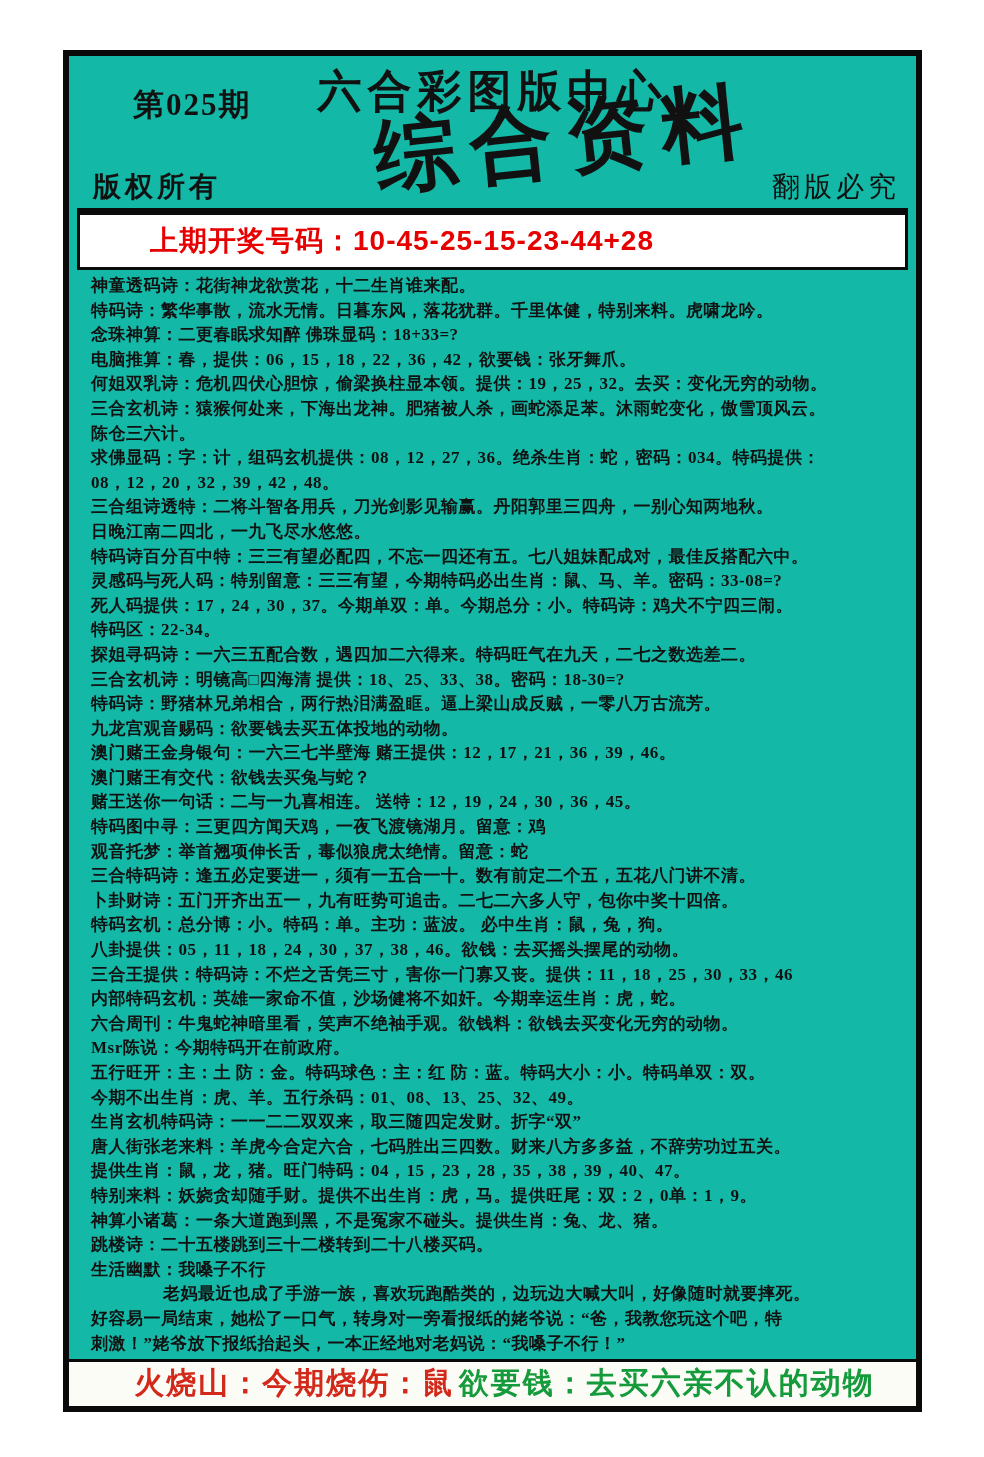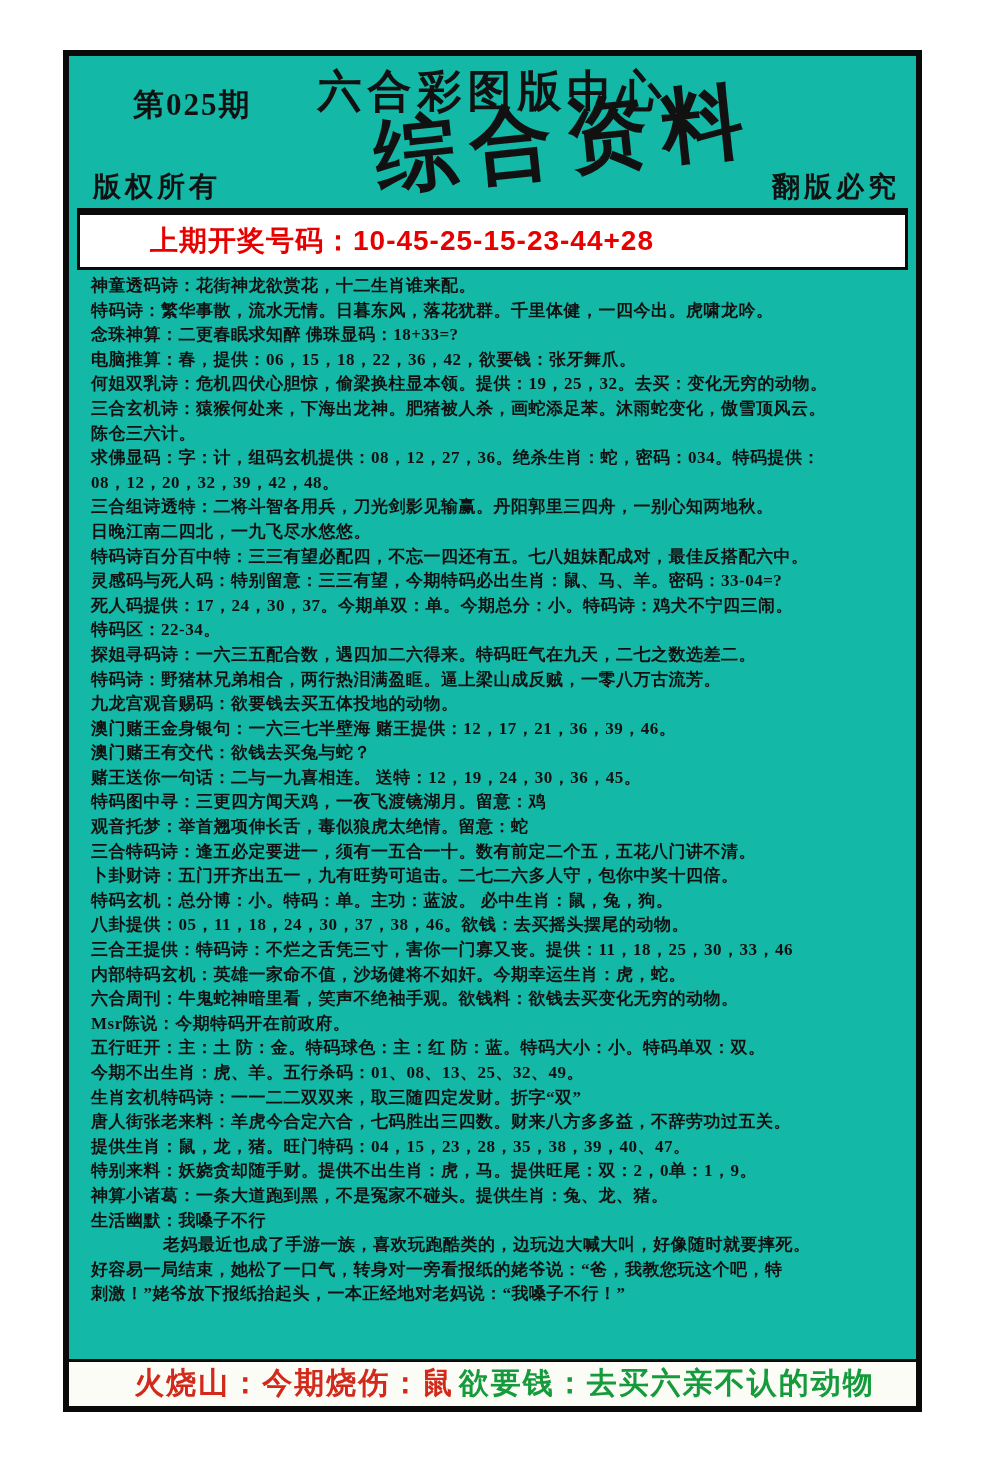--- a/index.html
+++ b/index.html
@@ -9,21 +9,21 @@
          border:6px solid #0a0a0a;background:#14b8a6;}
   
   .issue{position:absolute;left:64px;top:28px;font-size:31px;font-weight:900;letter-spacing:2px;}
   .brand{position:absolute;left:0;right:0;top:6px;text-align:center;
          font-size:44px;font-weight:900;letter-spacing:6px;
          font-family:"Liberation Sans","DejaVu Sans",sans-serif;}
   .maintitle{position:absolute;left:310px;top:62px;width:540px;
              font-size:82px;font-weight:900;letter-spacing:14px;line-height:1;
              transform:rotate(-6deg);transform-origin:left bottom;white-space:nowrap;}
   .copyleft{position:absolute;left:24px;top:112px;font-size:28px;font-weight:900;letter-spacing:4px;text-align:center;}
-  .copyright{position:absolute;right:16px;top:112px;font-size:28px;font-weight:700;letter-spacing:4px;}
+  .copyright{position:absolute;right:16px;top:112px;font-size:28px;font-weight:400;letter-spacing:4px;}
   
   .band{position:absolute;left:8px;right:8px;top:152px;height:52px;
         border:3px solid #0a0a0a;border-top:7px solid #0a0a0a;background:#fff;}
   .band .txt{margin-left:70px;line-height:52px;font-size:28px;font-weight:900;
              letter-spacing:1px;color:#e60000;
              font-family:"Liberation Sans","DejaVu Sans",sans-serif;white-space:nowrap;}
   
   .bodytext{position:absolute;left:0;right:0;top:216px;bottom:46px;
             padding:2px 14px 0 22px;overflow:hidden;}
   .line{height:24.6px;line-height:24.6px;font-size:17px;font-weight:700;
@@ -48,35 +48,36 @@
     <div class="maintitle">综合资料</div>
     <div class="copyleft">版权所有</div>
     <div class="copyright">翻版必究</div>
 
     <div class="band">
       <div class="txt">上期开奖号码：10-45-25-15-23-44+28</div>
     </div>
 
     <div class="bodytext">
       <div class="line">神童透码诗：花街神龙欲赏花，十二生肖谁来配。</div>
-      <div class="line">特码诗：繁华事散，流水无情。日暮东风，落花犹群。千里体健，一四今出。虎啸龙吟。</div>
+      <div class="line">特码诗：繁华事散，流水无情。日暮东风，落花犹群。千里体健，特别来料。虎啸龙吟。</div>
       <div class="line">念珠神算：二更春眠求知醉 佛珠显码：18+33=?</div>
       <div class="line">电脑推算：春，提供：06，15，18，22，36，42，欲要钱：张牙舞爪。</div>
       <div class="line">何姐双乳诗：危机四伏心胆惊，偷梁换柱显本领。提供：19，25，32。去买：变化无穷的动物。</div>
       <div class="line">三合玄机诗：猿猴何处来，下海出龙神。肥猪被人杀，画蛇添足苯。沐雨蛇变化，傲雪顶风云。</div>
       <div class="line">陈仓三六计。</div>
       <div class="line">求佛显码：字：计，组码玄机提供：08，12，27，36。绝杀生肖：蛇，密码：034。特码提供：</div>
       <div class="line">08，12，20，32，39，42，48。</div>
       <div class="line">三合组诗透特：二将斗智各用兵，刀光剑影见输赢。丹阳郭里三四舟，一别心知两地秋。</div>
       <div class="line">日晚江南二四北，一九飞尽水悠悠。</div>
       <div class="line">特码诗百分百中特：三三有望必配四，不忘一四还有五。七八姐妹配成对，最佳反搭配六中。</div>
-      <div class="line">灵感码与死人码：特别留意：三三有望，今期特码必出生肖：鼠、马、羊。密码：33-04=?</div>
+      <div class="line">灵感码与死人码：特别留意：三三有望，今期特码必出生肖：鼠、马、羊。密码：33-08=?</div>
       <div class="line">死人码提供：17，24，30，37。今期单双：单。今期总分：小。特码诗：鸡犬不宁四三闹。</div>
       <div class="line">特码区：22-34。</div>
       <div class="line">探姐寻码诗：一六三五配合数，遇四加二六得来。特码旺气在九天，二七之数选差二。</div>
+      <div class="line">三合玄机诗：明镜高□四海清 提供：18、25、33、38。密码：18-30=?</div>
       <div class="line">特码诗：野猪林兄弟相合，两行热泪满盈眶。逼上梁山成反贼，一零八万古流芳。</div>
       <div class="line">九龙宫观音赐码：欲要钱去买五体投地的动物。</div>
       <div class="line">澳门赌王金身银句：一六三七半壁海 赌王提供：12，17，21，36，39，46。</div>
       <div class="line">澳门赌王有交代：欲钱去买兔与蛇？</div>
       <div class="line">赌王送你一句话：二与一九喜相连。 送特：12，19，24，30，36，45。</div>
       <div class="line">特码图中寻：三更四方闻天鸡，一夜飞渡镜湖月。留意：鸡</div>
       <div class="line">观音托梦：举首翘项伸长舌，毒似狼虎太绝情。留意：蛇</div>
       <div class="line">三合特码诗：逢五必定要进一，须有一五合一十。数有前定二个五，五花八门讲不清。</div>
       <div class="line">卜卦财诗：五门开齐出五一，九有旺势可追击。二七二六多人守，包你中奖十四倍。</div>
       <div class="line">特码玄机：总分博：小。特码：单。主功：蓝波。 必中生肖：鼠，兔，狗。</div>
@@ -85,20 +86,21 @@
       <div class="line">内部特码玄机：英雄一家命不值，沙场健将不如奸。今期幸运生肖：虎，蛇。</div>
       <div class="line">六合周刊：牛鬼蛇神暗里看，笑声不绝袖手观。欲钱料：欲钱去买变化无穷的动物。</div>
       <div class="line">Msr陈说：今期特码开在前政府。</div>
       <div class="line">五行旺开：主：土 防：金。特码球色：主：红 防：蓝。特码大小：小。特码单双：双。</div>
       <div class="line">今期不出生肖：虎、羊。五行杀码：01、08、13、25、32、49。</div>
       <div class="line">生肖玄机特码诗：一一二二双双来，取三随四定发财。折字“双”</div>
       <div class="line">唐人街张老来料：羊虎今合定六合，七码胜出三四数。财来八方多多益，不辞劳功过五关。</div>
       <div class="line">提供生肖：鼠，龙，猪。旺门特码：04，15，23，28，35，38，39，40、47。</div>
       <div class="line">特别来料：妖娆贪却随手财。提供不出生肖：虎，马。提供旺尾：双：2，0单：1，9。</div>
       <div class="line">神算小诸葛：一条大道跑到黑，不是冤家不碰头。提供生肖：兔、龙、猪。</div>
+      <div class="line">跳楼诗：二十五楼跳到三十二楼转到二十八楼买码。</div>
       <div class="line">生活幽默：我嗓子不行</div>
       <div class="line indent">老妈最近也成了手游一族，喜欢玩跑酷类的，边玩边大喊大叫，好像随时就要摔死。</div>
       <div class="line">好容易一局结束，她松了一口气，转身对一旁看报纸的姥爷说：“爸，我教您玩这个吧，特</div>
       <div class="line">刺激！”姥爷放下报纸抬起头，一本正经地对老妈说：“我嗓子不行！”</div>
     </div>
 
     <div class="footer">
       <span class="red">火烧山：今期烧伤：鼠</span>
       <span class="green">欲要钱：去买六亲不认的动物</span>
     </div>

